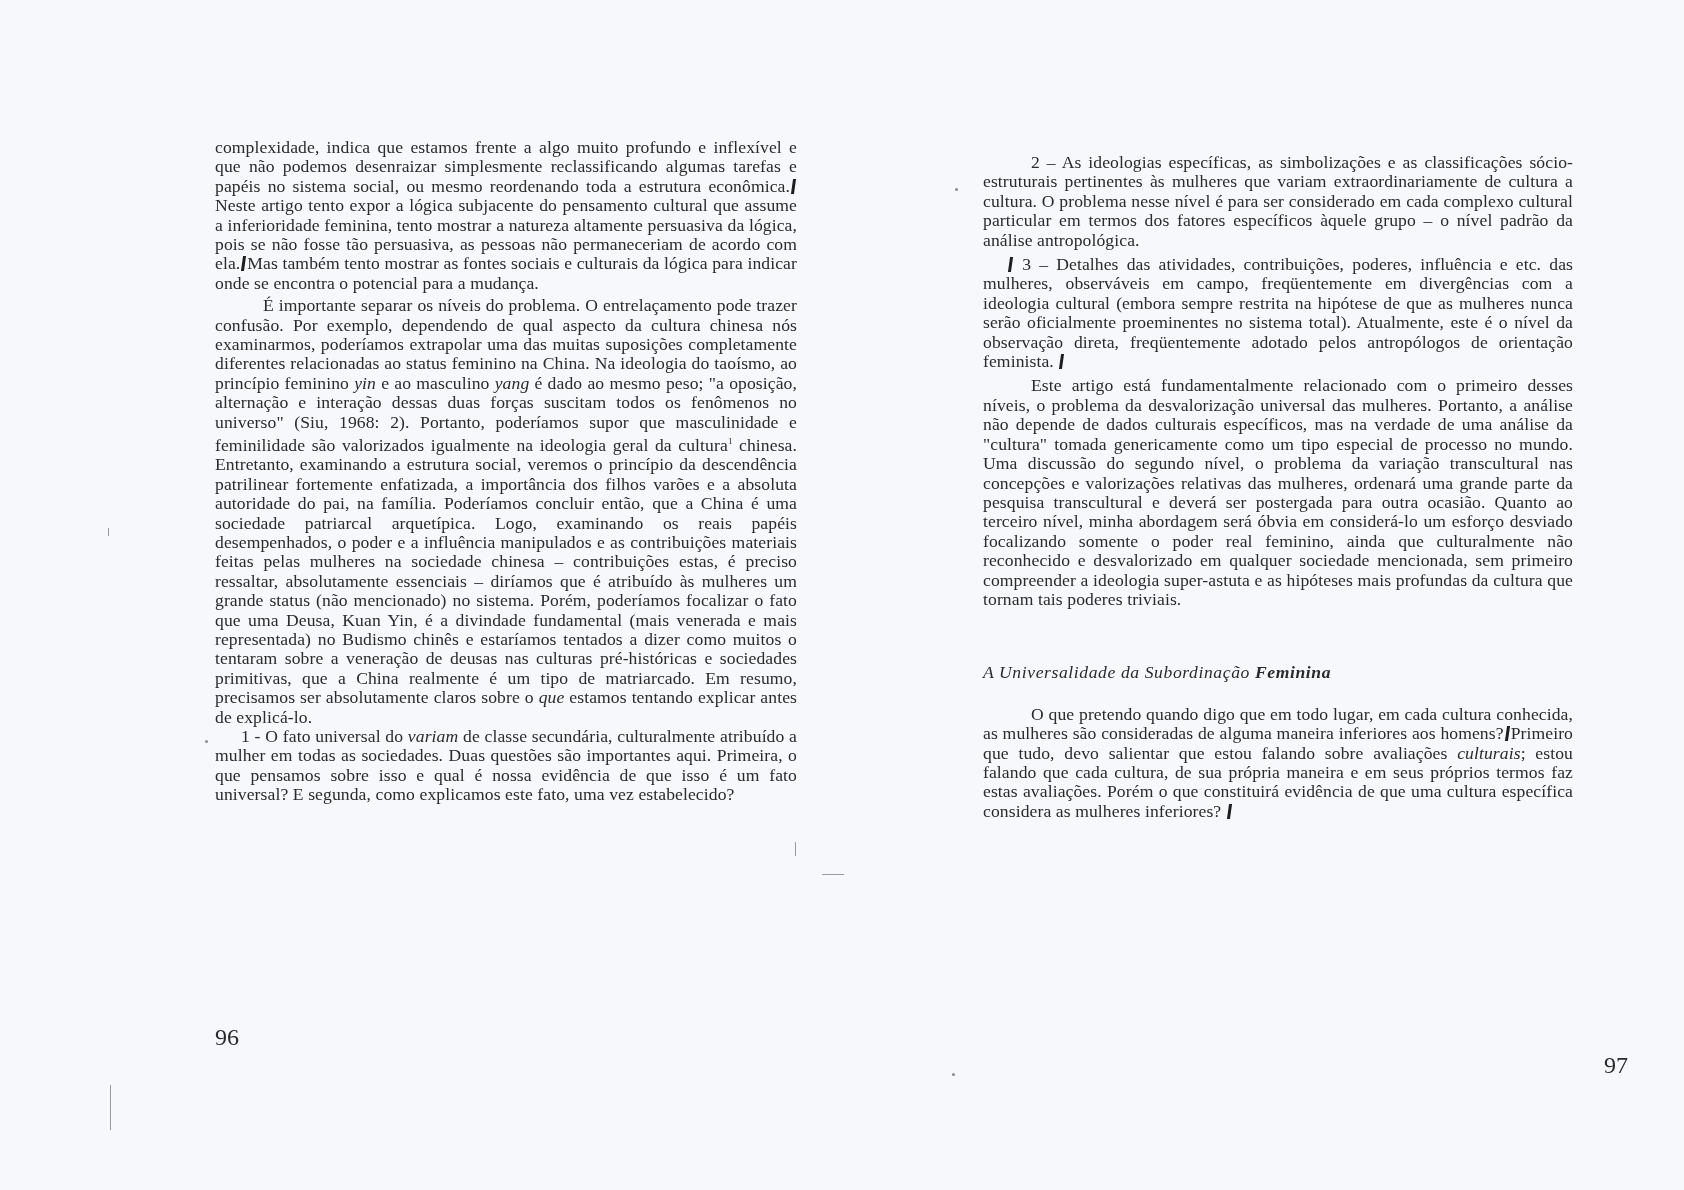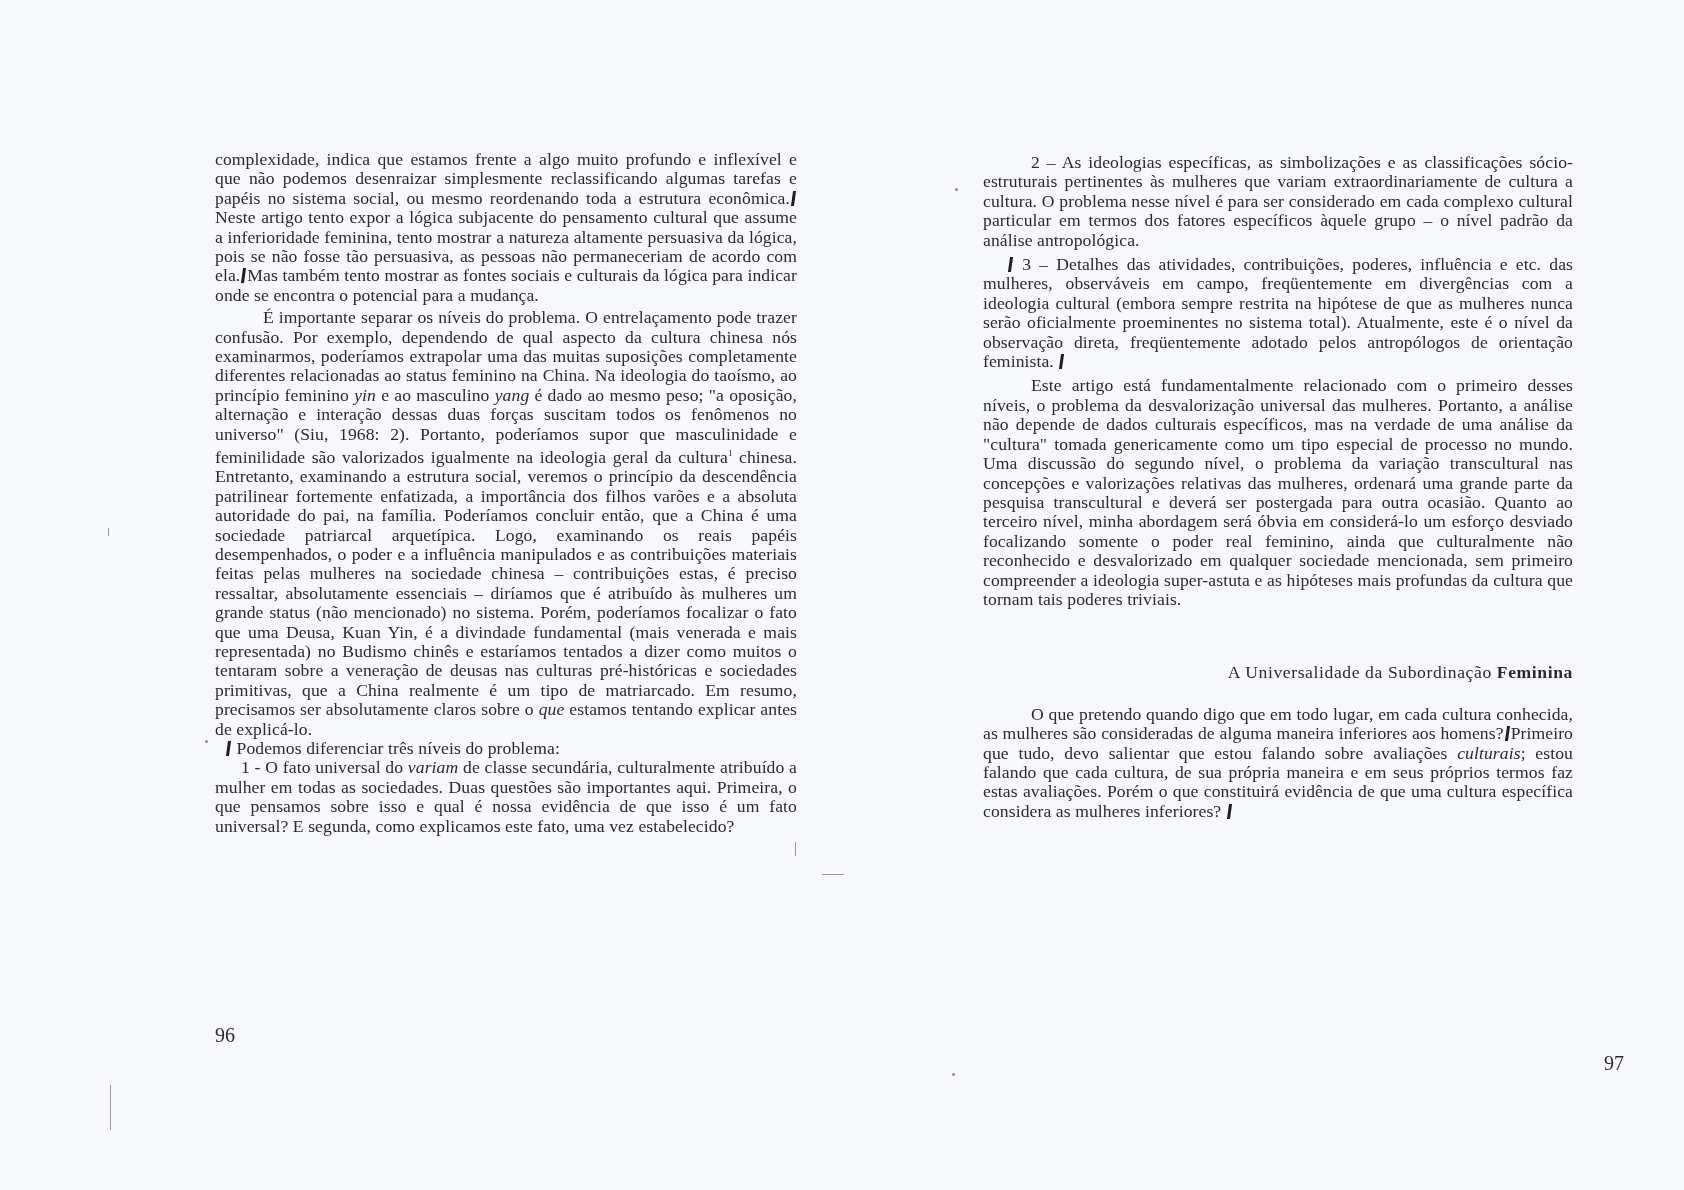--- a/index.html
+++ b/index.html
@@ -15,57 +15,57 @@
     }
     .page-left { left: 0; width: 842px; }
     .page-right { left: 842px; width: 842px; }
     .column {
       position: absolute;
       font-size: 17.6px;
       line-height: 19.4px;
       text-align: justify;
       letter-spacing: 0.1px;
     }
-    .page-left .column { left: 215px; top: 138px; width: 582px; margin-top: 12px; }
+    .page-left .column { left: 215px; top: 138px; width: 582px; }
     .page-right .column { left: 141px; top: 153px; width: 590px; }
     .column p { margin: 0; }
     .indent { text-indent: 48px; }
     .gap-s { margin-top: 3px !important; }
     .gap-m { margin-top: 5px !important; }
     .heading {
-      text-align: right;
+      font-style: italic;
+      text-align: left;
       text-indent: 0 !important;
       margin-top: 54px !important;
       margin-bottom: 22px !important;
       padding-left: 0;
       letter-spacing: 0.6px;
     }
     .heading .b { font-weight: bold; }
     em { }
     .mark {
       display: inline-block; width: 3px; height: 15px;
       background: #1e1e1e; vertical-align: -2px; margin: 0 2px;
       transform: skewX(-8deg);
     }
     .folio {
-      position: absolute; font-size: 20px; color: #2a2a2a;
+      position: absolute; font-size: 24px; color: #2a2a2a;
     }
     .folio-left { left: 215px; top: 1024px; }
     .folio-right { left: 762px; top: 1052px; }
     .speck { position: absolute; background: #8a8a8a; border-radius: 50%; }
     .tick { position: absolute; background: #9a9a9a; }
   </style>
 </head>
 <body>
 
 <div class="page page-left">
   <div class="column">
     <p><span>complexidade, indica que estamos frente a algo muito profundo e inflexível e que não podemos desenraizar simplesmente reclassificando algumas tarefas e papéis no sistema social, ou mesmo reordenando toda a estrutura econômica.</span><span class="mark"></span><span>Neste artigo tento expor a lógica subjacente do pensamento cultural que assume a inferioridade feminina, tento mostrar a natureza altamente persuasiva da lógica, pois se não fosse tão persuasiva, as pessoas não permaneceriam de acordo com ela.</span><span class="mark"></span><span>Mas também tento mostrar as fontes sociais e culturais da lógica para indicar onde se encontra o potencial para a mudança.</span></p>
     <p class="indent gap-s"><span>É importante separar os níveis do problema. O entrelaçamento pode trazer confusão. Por exemplo, dependendo de qual aspecto da cultura chinesa nós examinarmos, poderíamos extrapolar uma das muitas suposições completamente diferentes relacionadas ao status feminino na China. Na ideologia do taoísmo, ao princípio feminino</span> <em>yin</em> <span>e ao masculino</span> <em>yang</em> <span>é dado ao mesmo peso; "a oposição, alternação e interação dessas duas forças suscitam todos os fenômenos no universo" (Siu, 1968: 2). Portanto, poderíamos supor que masculinidade e feminilidade são valorizados igualmente na ideologia geral da cultura</span><sup style="font-size:9px">1</sup> <span>chinesa. Entretanto, examinando a estrutura social, veremos o princípio da descendência patrilinear fortemente enfatizada, a importância dos filhos varões e a absoluta autoridade do pai, na família. Poderíamos concluir então, que a China é uma sociedade patriarcal arquetípica. Logo, examinando os reais papéis desempenhados, o poder e a influência manipulados e as contribuições materiais feitas pelas mulheres na sociedade chinesa – contribuições estas, é preciso ressaltar, absolutamente essenciais – diríamos que é atribuído às mulheres um grande status (não mencionado) no sistema. Porém, poderíamos focalizar o fato que uma Deusa, Kuan Yin, é a divindade fundamental (mais venerada e mais representada) no Budismo chinês e estaríamos tentados a dizer como muitos o tentaram sobre a veneração de deusas nas culturas pré-históricas e sociedades primitivas, que a China realmente é um tipo de matriarcado. Em resumo, precisamos ser absolutamente claros sobre o</span> <em>que</em> <span>estamos tentando explicar antes de explicá-lo.</span></p>
-    <p class="indent" style="text-indent:10px"><span class="mark"></span> <span>Podemos diferenciar três níveis do problema:</span></p>
     <p class="indent" style="text-indent:26px"><span>1 - O fato universal do</span> <em>variam</em> <span>de classe secundária, culturalmente atribuído a mulher em todas as sociedades. Duas questões são importantes aqui. Primeira, o que pensamos sobre isso e qual é nossa evidência de que isso é um fato universal? E segunda, como explicamos este fato, uma vez estabelecido?</span></p>
   </div>
   <div class="folio folio-left">96</div>
   <div class="speck" style="left:205px;top:740px;width:3px;height:3px"></div>
   <div class="tick" style="left:110px;top:1085px;width:1px;height:45px"></div>
   <div class="tick" style="left:108px;top:528px;width:1px;height:8px"></div>
 </div>
 
 <div class="page page-right">
   <div class="column">

